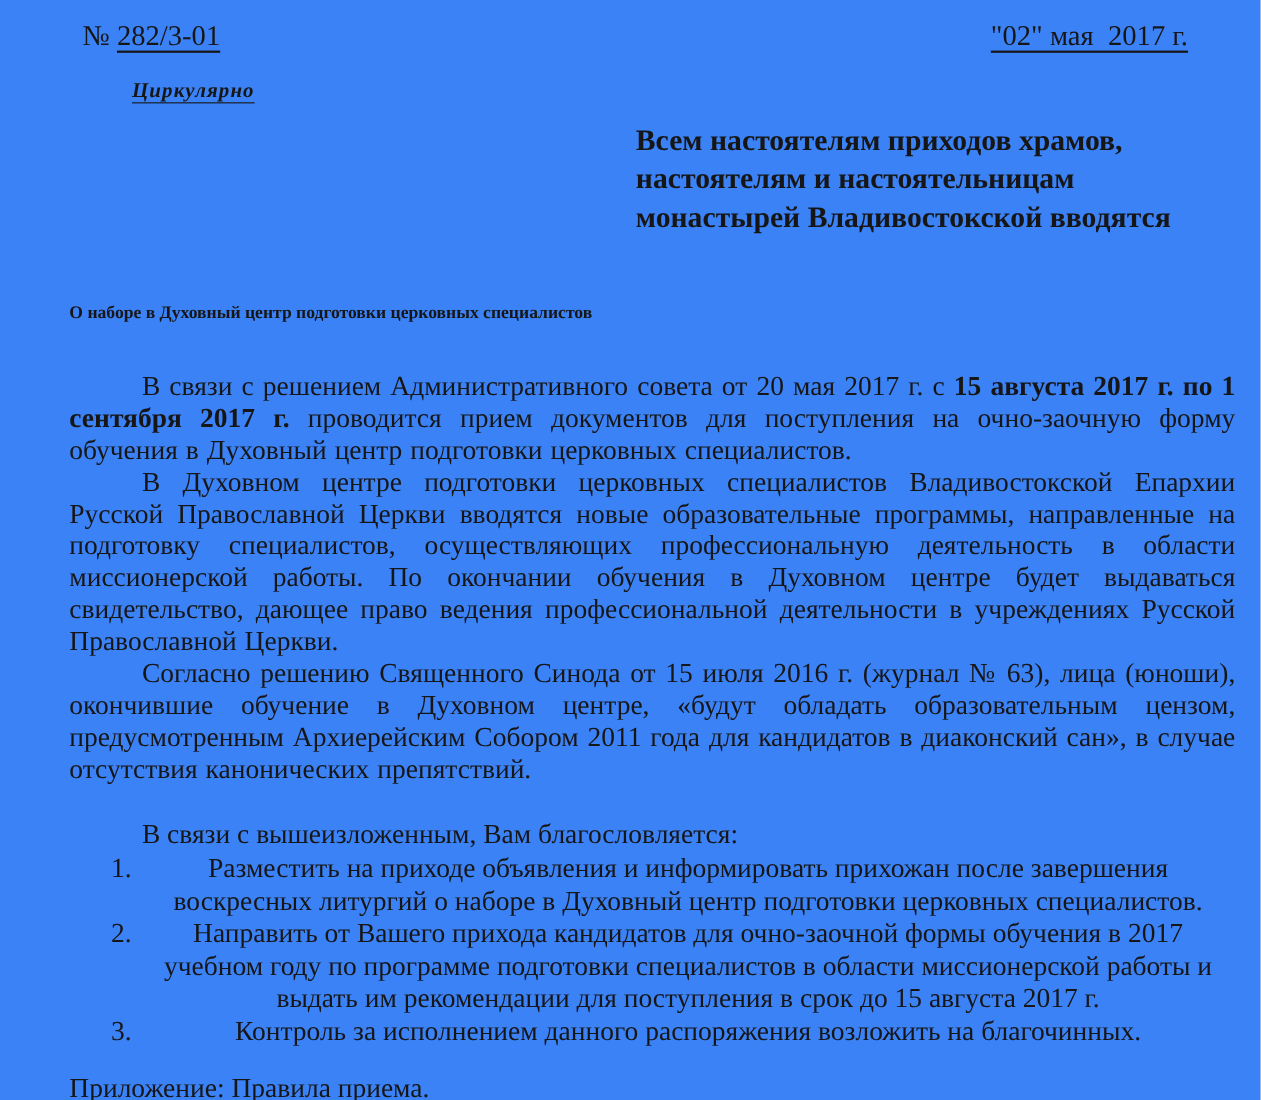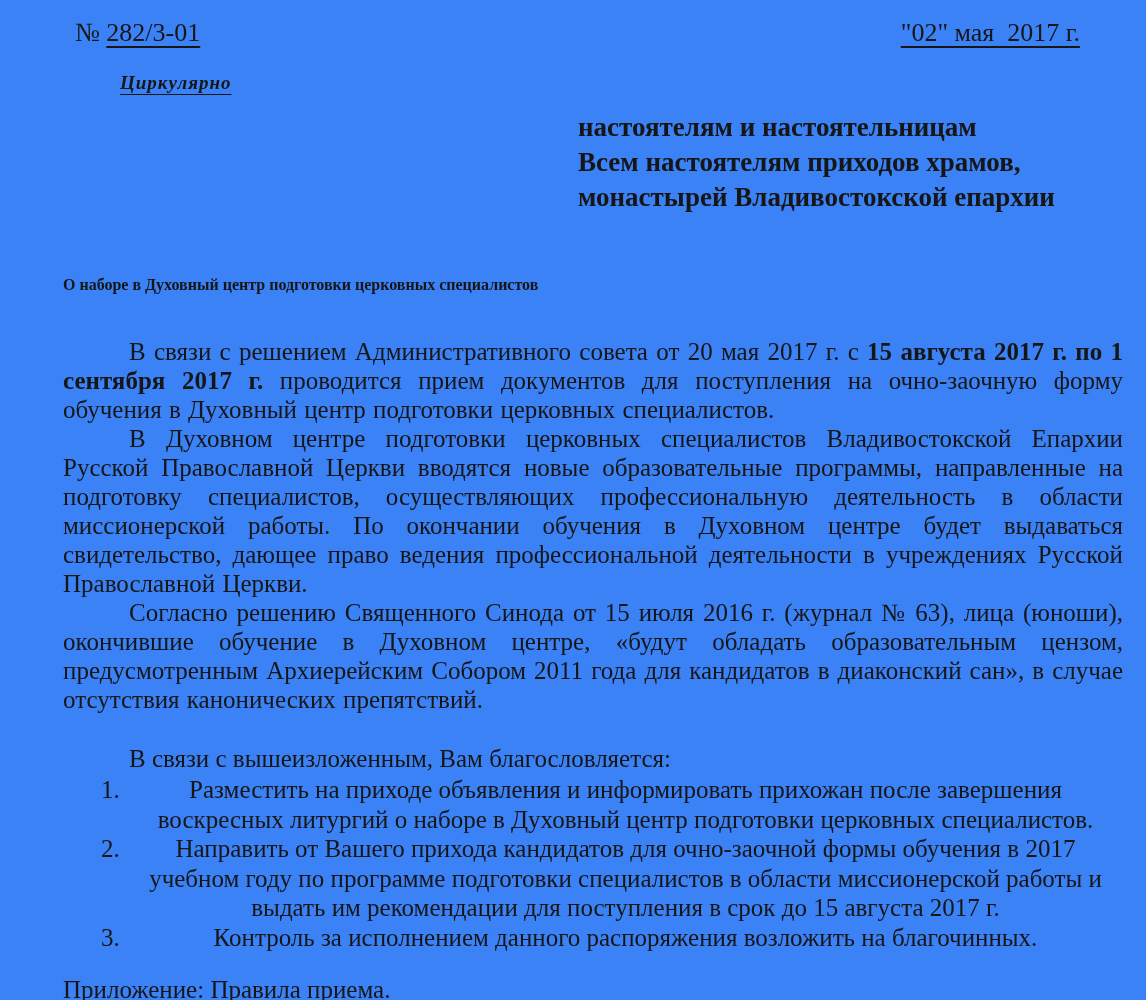--- a/index.html
+++ b/index.html
@@ -110,23 +110,23 @@
 
 <div class="page">
 
   <div class="doc-number"><span>№ </span><span class="value">282/3-01</span></div>
 
   <div class="doc-date">"02" мая  2017 г.</div>
 
   <div class="circular">Циркулярно</div>
 
   <div class="addressee">
+    <div>Всем настоятелям приходов храмов,</div>
     <div>настоятелям и настоятельницам</div>
-    <div>Всем настоятелям приходов храмов,</div>
-    <div>монастырей Владивостокской епархии</div>
+    <div>монастырей Владивостокской вводятся</div>
   </div>
 
   <div class="subject">О наборе в Духовный центр подготовки церковных специалистов</div>
 
   <div class="body">
 
     <p class="para"><span>В связи с решением Административного совета от 20 мая 2017 г. с </span><b>15 августа 2017 г. по 1 сентября 2017 г.</b><span> проводится прием документов для поступления на очно-заочную форму обучения в Духовный центр подготовки церковных специалистов.</span></p>
 
     <p class="para">В Духовном центре подготовки церковных специалистов Владивостокской Епархии Русской Православной Церкви вводятся новые образовательные программы, направленные на подготовку специалистов, осуществляющих профессиональную деятельность в области миссионерской работы. По окончании обучения в Духовном центре будет выдаваться свидетельство, дающее право ведения профессиональной деятельности в учреждениях Русской Православной Церкви.</p>
 

